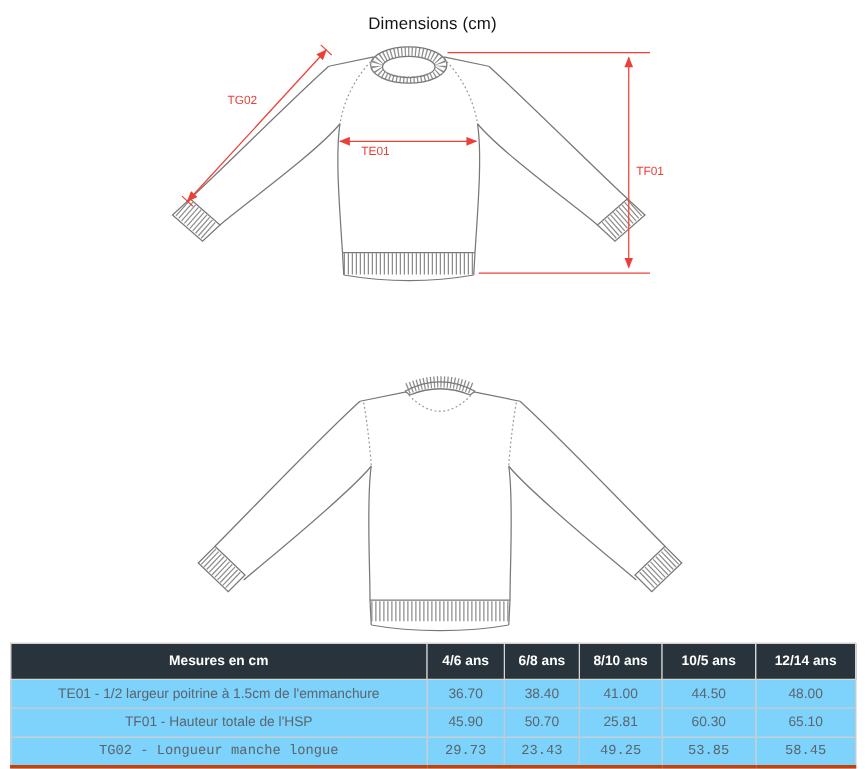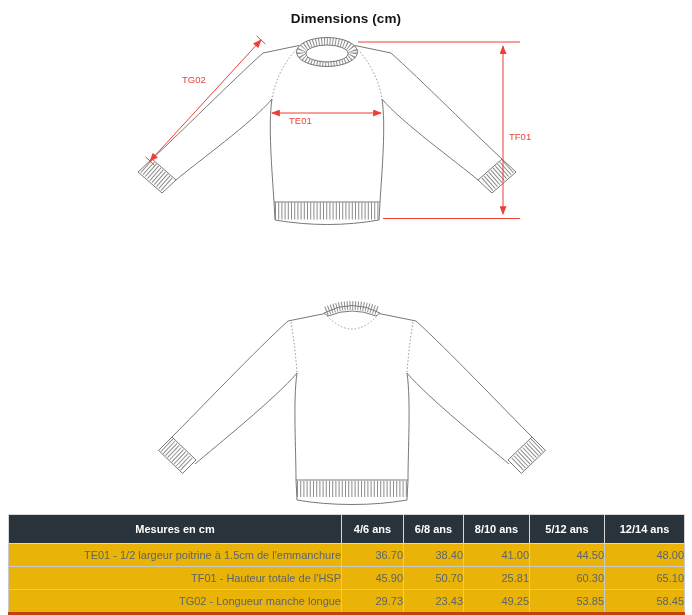--- a/index.html
+++ b/index.html
@@ -1,28 +1,28 @@
 <!DOCTYPE html>
 <html><head>
 <meta charset="utf-8">
 <style>
   html,body{margin:0;padding:0;background:#fff;}
   #page{position:relative;width:692px;height:615px;background:#fff;overflow:hidden;
         font-family:"Liberation Sans",sans-serif;}
   #diagram-title{position:absolute;top:11px;left:0;width:692px;text-align:center;
-        font-size:13.5px;font-weight:bold;color:#141414;letter-spacing:.1px;}
+        font-size:13.5px;font-weight:normal;color:#141414;letter-spacing:.1px;}
   #garment-svg{position:absolute;top:0;left:0;}
   
   #size-table{position:absolute;left:8px;top:514px;width:676px;border-collapse:collapse;
         table-layout:fixed;font-size:11px;}
   #size-table th{background:#28333b;color:#fff;font-weight:bold;height:28px;
         border:1px solid #d6d6d6;padding:0;text-align:center;margin-left:36px;}
-  #size-table td{border:1px solid #c9c9c9;color:#5b656d;height:22px;text-align:right;
-        padding:0;background:#eab308;}
-  #size-table tbody tr:last-child td{border-bottom:6px solid #c2410c;}
+  #size-table td{border:1px solid #c9c9c9;color:#5b656d;height:22px;text-align:center;
+        padding:0;background:#7dd3fc;}
+  #size-table tbody tr:last-child td{border-bottom:6px solid #c2410c;font-family:Liberation Mono, monospace;}
   .g-outline{stroke:#787878;stroke-width:1;fill:none;}
   .g-rib{stroke:#8d8d8d;fill:none;}
   .g-dot{stroke:#9b9b9b;stroke-width:1;fill:none;stroke-dasharray:1.5 2;}
   .dim-line{stroke:#ec4037;stroke-width:1;fill:none;}
   .dim-text{fill:#ec4037;font-size:9.5px;font-family:"Liberation Sans",sans-serif;}
 </style>
 </head>
 <body>
 
 <div id="page">
@@ -128,21 +128,21 @@
       <col style="width:66px">
         <col style="width:75px">
         <col style="width:80px">
     </colgroup>
     <thead>
       <tr>
           <th>Mesures en cm</th>
           <th>4/6 ans</th>
           <th>6/8 ans</th>
           <th>8/10 ans</th>
-          <th>5/12 ans</th>
+          <th>10/5 ans</th>
           <th>12/14 ans</th>
         </tr>
     </thead>
     <tbody>
         <tr>
           <td>TE01 - 1/2 largeur poitrine à 1.5cm de l'emmanchure</td>
           <td>36.70</td>
           <td>38.40</td>
           <td>41.00</td>
           <td>44.50</td>

